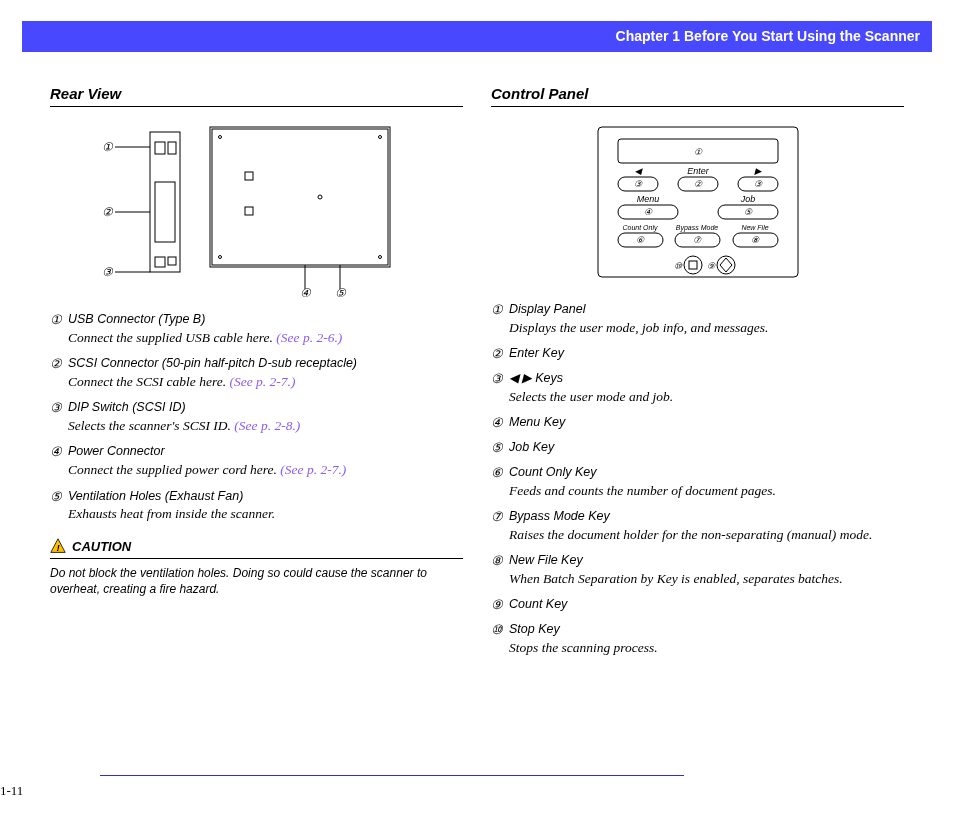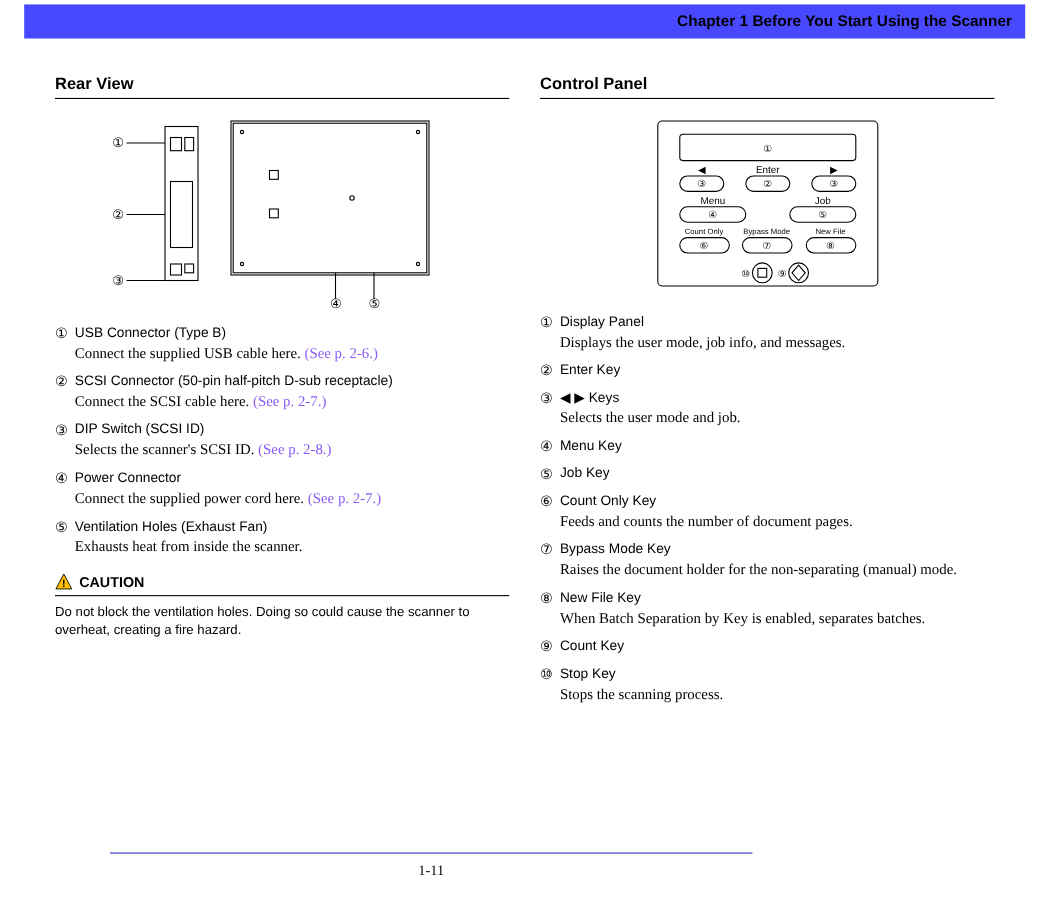--- a/index.html
+++ b/index.html
@@ -8,31 +8,32 @@
     font-family: Arial, Helvetica, sans-serif;
     width: 954px;
     height: 818px;
     background: #fff;
     color: #000;
     font-size: 12.5px;
     line-height: 1.35;
   }
   .header-bar {
     background: #4848ff;
-    color: #000000;
+    color: #ffffff;
     font-weight: bold;
     font-size: 14px;
     padding: 6px 12px 6px 12px;
     text-align: right;
-    margin: 4px 22px 0 22px;
+    margin: 21px 22px 0 22px;
   }
   .page {
     padding: 20px 50px 0 50px;
     display: flex;
     gap: 28px;
+    font-style: italic;
   }
   .col {
     flex: 1;
     min-width: 0;
   }
   h2.section {
     font-size: 15px;
     font-weight: bold;
     border-bottom: 1.5px solid #000;
     padding-bottom: 2px;
@@ -92,21 +93,20 @@
   }
   .caution-text {
     font-size: 12px;
     line-height: 1.35;
   }
   .footer {
     position: absolute;
     bottom: 18px;
     left: 0;
     width: 784px;
-    text-align: center;
     font-family: "Times New Roman", serif;
     font-size: 13px;
   }
   .footer-line {
     border-top: 1.5px solid #3030d0;
     margin: 0 100px 6px 100px;
   }
   
   .rv-svg { display:block; }
   .cp-svg { display:block; margin: 0 auto 14px auto;}

